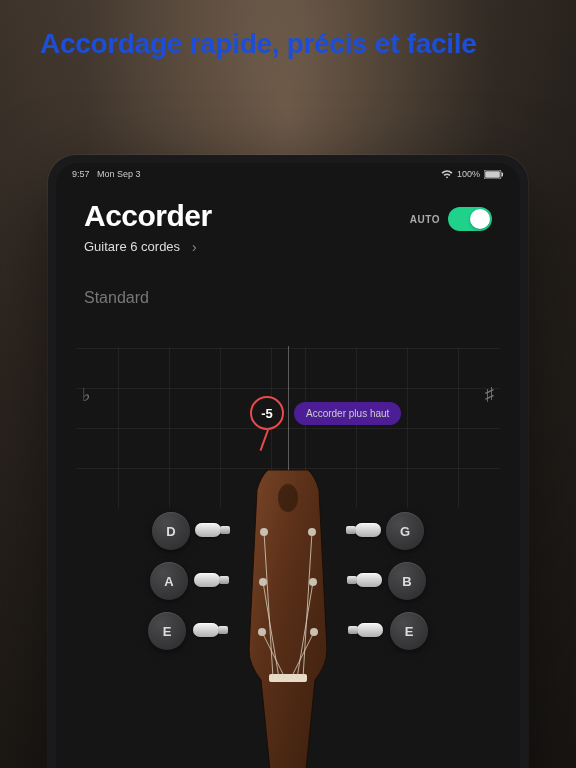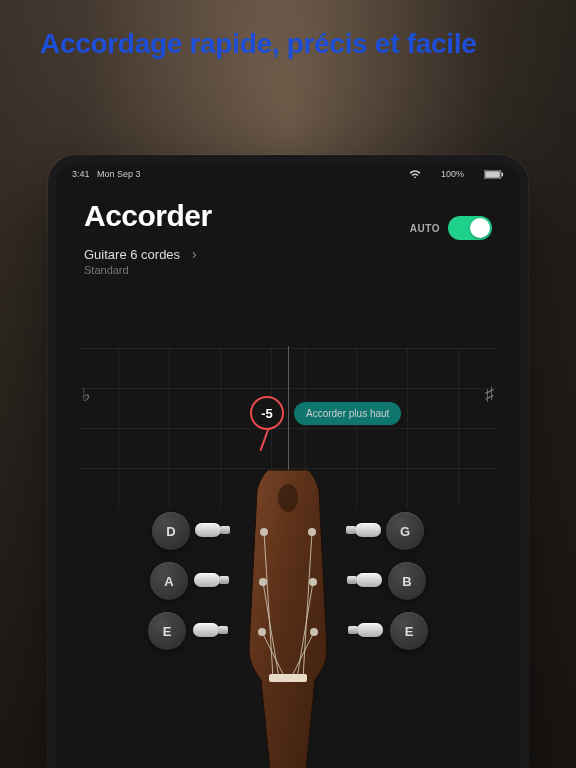--- a/index.html
+++ b/index.html
@@ -51,40 +51,40 @@
       display: flex;
       justify-content: space-between;
       align-items: center;
       padding: 6px 16px 4px;
       font-size: 9px;
       color: #ccc;
     }
     .status-right {
       display: flex;
       align-items: flex-end;
-      gap: 20px;
+      gap: 4px;
     }
     .wifi-icon, .battery-icon { display: inline-flex; }
     .app-header {
       display: flex;
       justify-content: space-between;
       align-items: flex-start;
       padding: 16px 28px 4px;
     }
     .app-title {
       color: #fff;
       font-size: 30px;
       font-weight: 700;
       letter-spacing: -0.5px;
     }
     .auto-group {
       display: flex;
       align-items: center;
       gap: 8px;
-      margin-top: 17px;
+      margin-top: 8px;
     }
     .auto-label {
       color: #aaa;
       font-size: 10px;
       font-weight: 600;
       letter-spacing: 0.5px;
     }
     .toggle {
       width: 44px;
       height: 24px;
@@ -99,33 +99,34 @@
       top: 2px;
       width: 20px;
       height: 20px;
       background: #fff;
       border-radius: 50%;
       box-shadow: 0 1px 3px rgba(0,0,0,0.3);
     }
     .instrument-row {
       padding: 2px 28px 0;
       display: flex;
-      align-items: center;
+      align-items: flex-start;
       gap: 12px;
     }
     .instrument-name {
       color: #ddd;
       font-size: 13px;
       font-weight: 500;
     }
     .chevron { color: #888; font-size: 14px; }
     .tuning-name {
       padding: 2px 28px 0;
       color: #777;
-      font-size: 11px;
+      font-size: 16px;
+      margin-top: 32px;
     }
     .tuner-area {
       position: absolute;
       top: 185px;
       left: 0;
       right: 0;
       bottom: 0;
     }
     .grid {
       position: absolute;
@@ -190,21 +191,21 @@
       position: absolute;
       top: 32px;
       left: 50%;
       width: 2px;
       height: 22px;
       background: #e84b4b;
       transform-origin: top center;
       transform: rotate(20deg);
     }
     .hint-pill {
-      background: #0f766e;
+      background: #4c1d95;
       color: #ccc;
       font-size: 10px;
       padding: 6px 12px;
       border-radius: 12px;
     }
     .headstock {
       position: absolute;
       top: 122px;
       left: 50%;
       transform: translateX(-50%);
@@ -255,21 +256,21 @@
 
 <div class="bg-overlay"></div>
 
 <div class="headline">Accordage rapide, précis et facile</div>
 
 <div class="ipad">
   <div class="screen">
 
     <div class="status-bar">
       <div>
-        <span>3:41</span>
+        <span>9:57</span>
         &nbsp;
         <span>Mon Sep 3</span>
       </div>
       <div class="status-right">
         <span class="wifi-icon">
           <svg width="12" height="9" viewBox="0 0 12 9">
               <path d="M6 8.5 L7.2 7 Q6 6 4.8 7 Z M2.5 4.8 Q6 2 9.5 4.8 L8.3 6 Q6 4 3.7 6 Z M0.5 2.5 Q6 -2 11.5 2.5 L10.3 3.7 Q6 0 1.7 3.7 Z" fill="#ccc"></path>
             </svg>
         </span>
         <span>100%</span>

